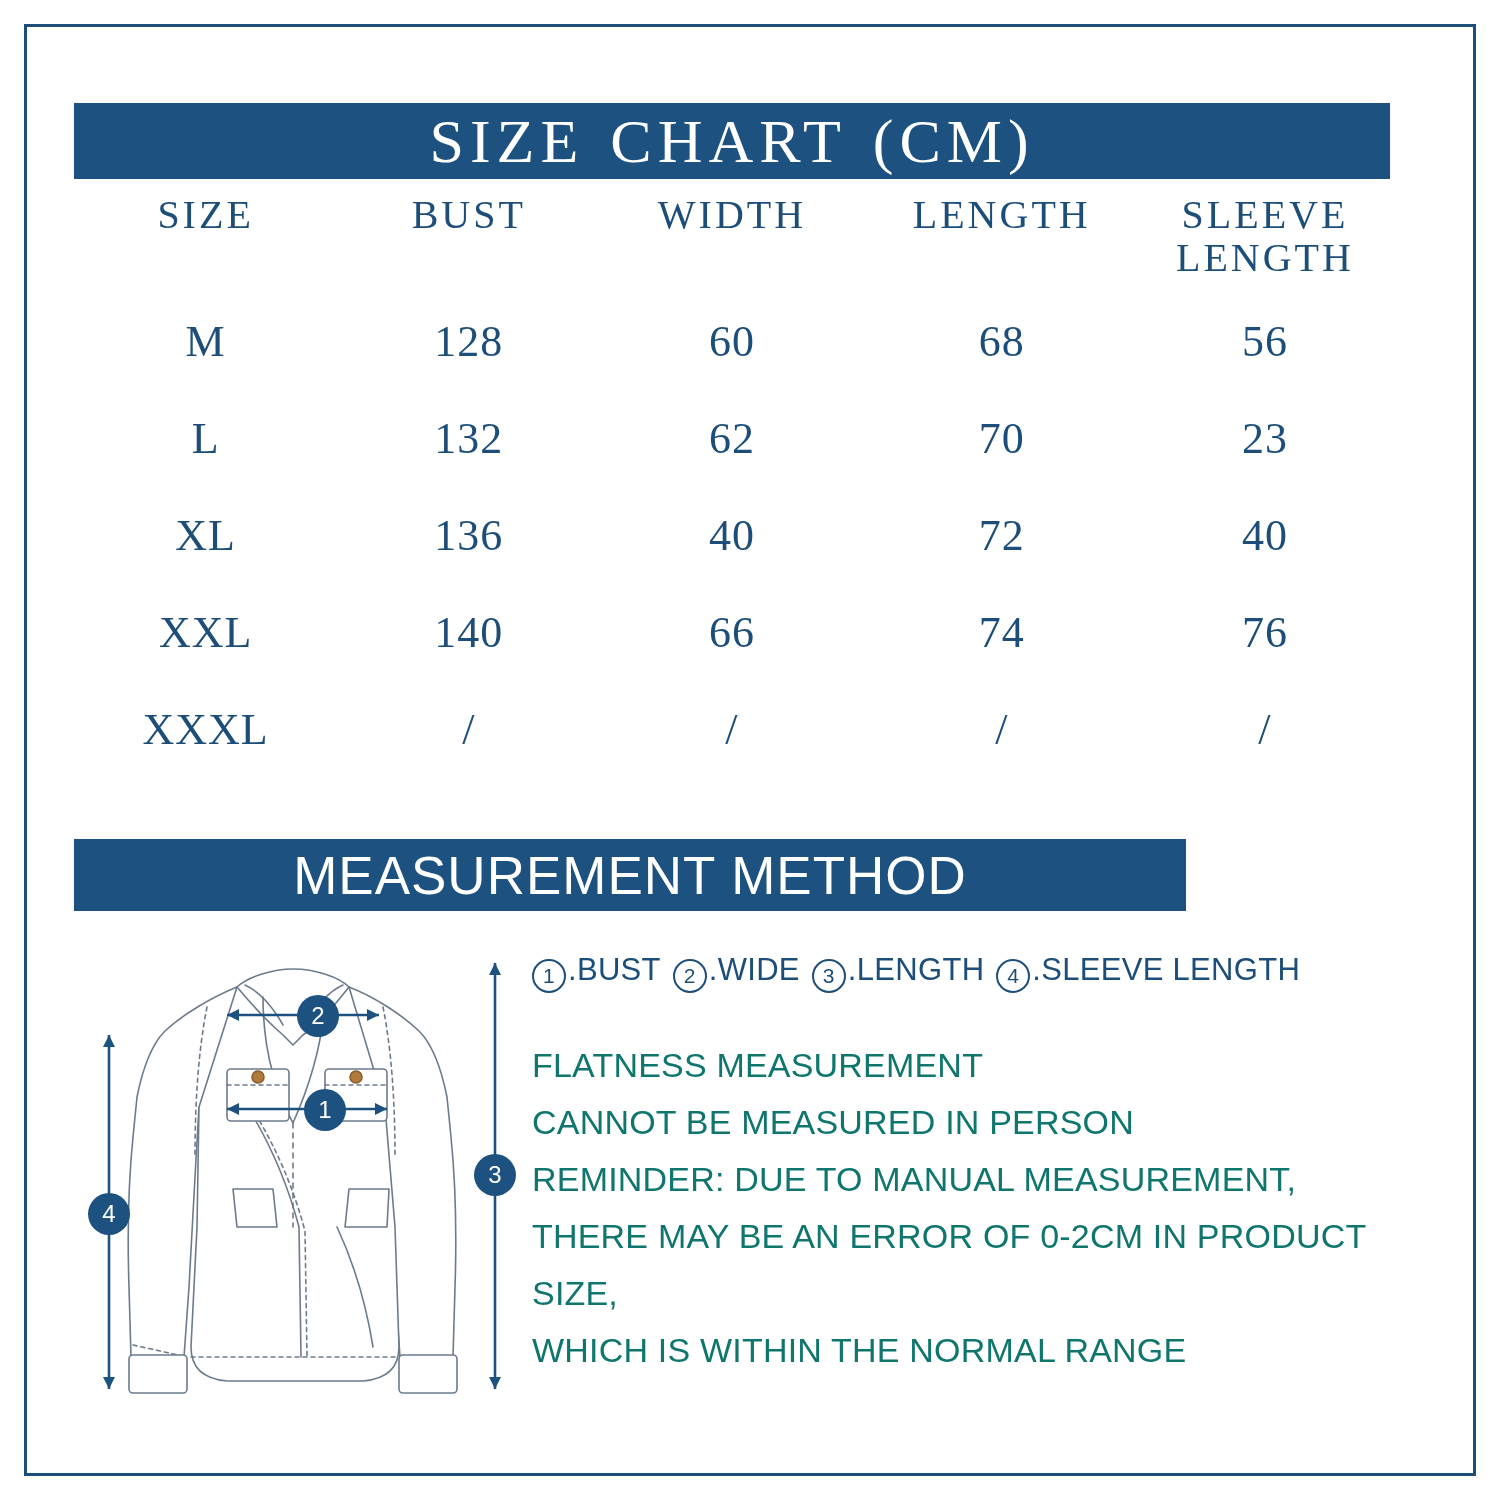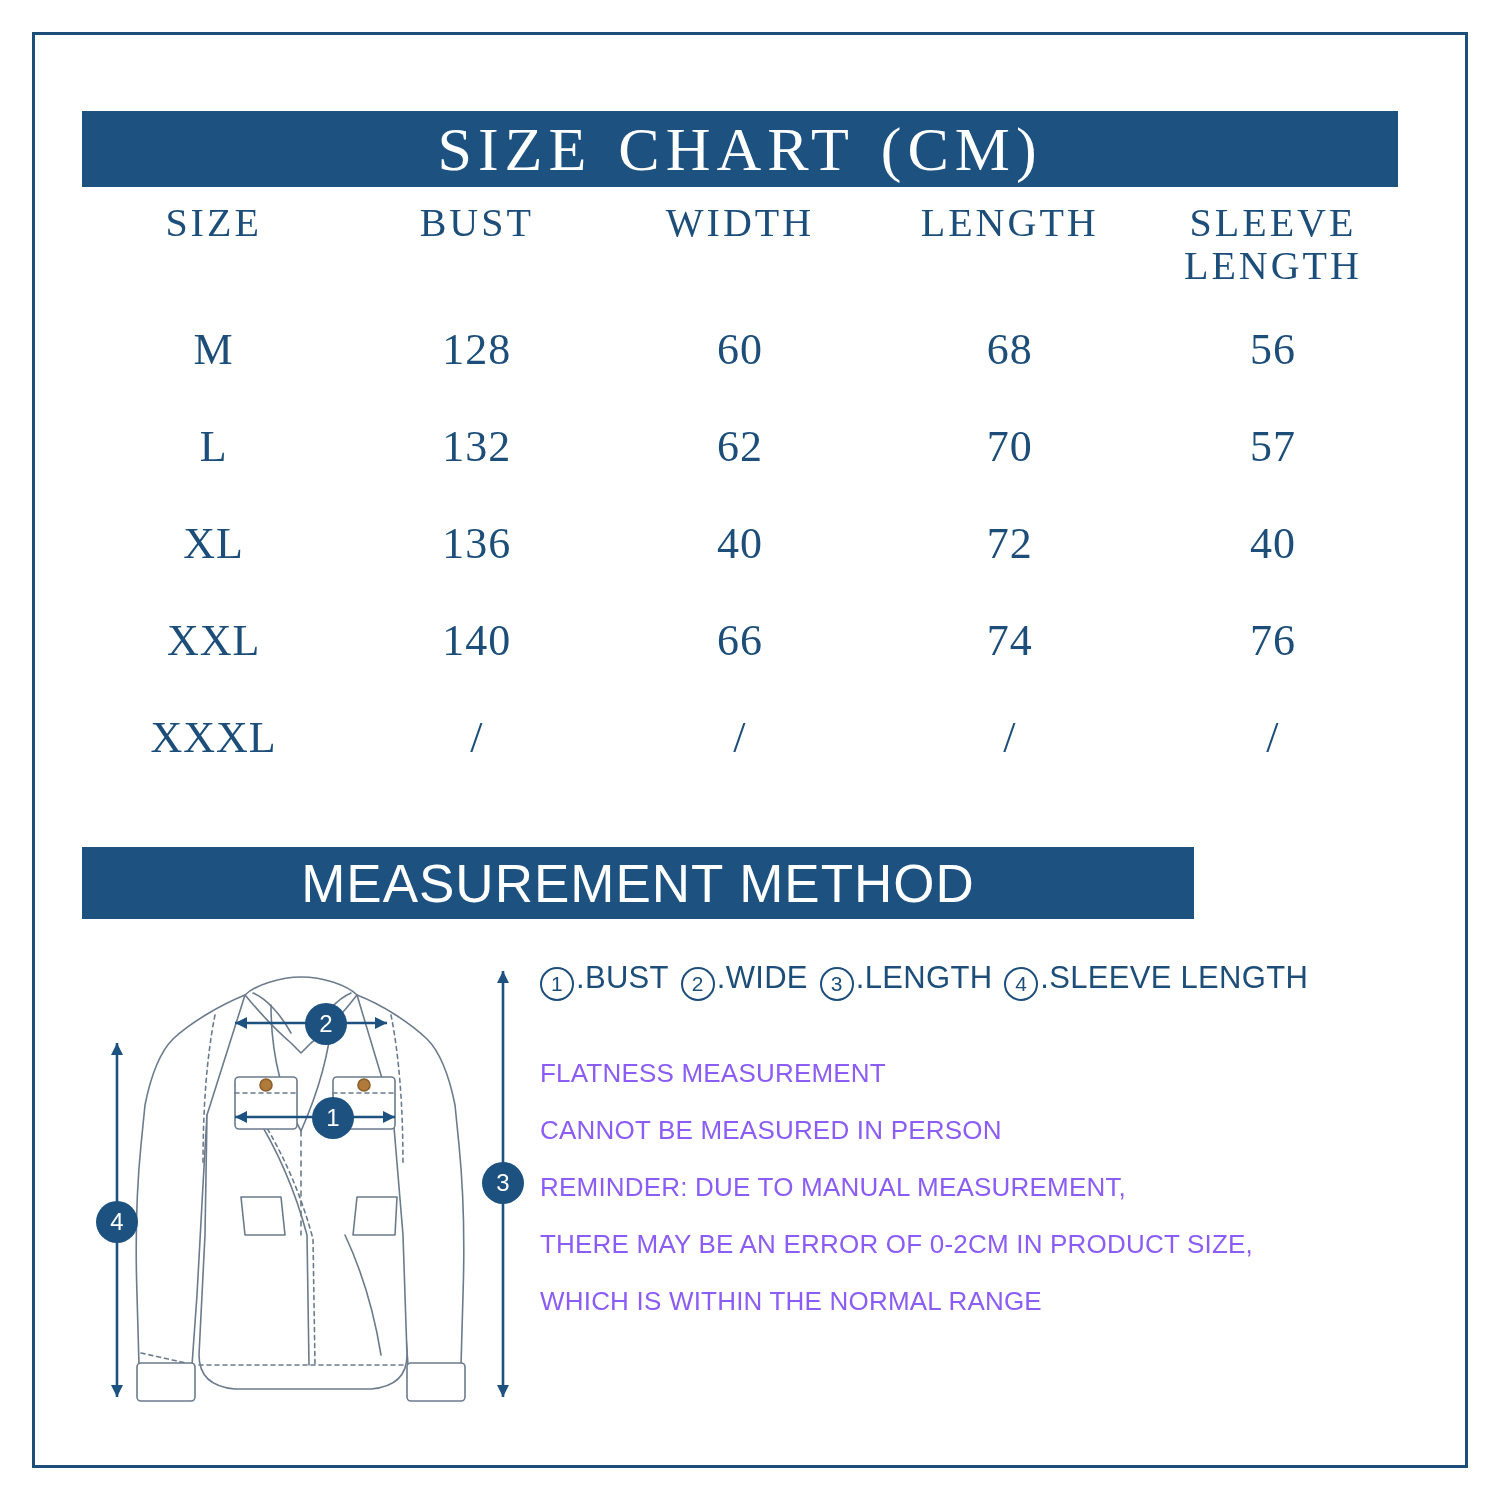--- a/index.html
+++ b/index.html
@@ -12,21 +12,21 @@
     height: 1500px;
     font-family: "Liberation Serif", serif;
     color: #1d4e79;
     overflow: hidden;
   }
   .page {
     position: relative;
     width: 1500px;
     height: 1500px;
     box-sizing: border-box;
-    padding: 32px;
+    padding: 24px;
     background: #ffffff;
   }
   .frame {
     position: relative;
     width: 100%;
     height: 100%;
     box-sizing: border-box;
     border: 3px solid #1d4e79;
     background: #ffffff;
   }
@@ -141,23 +141,23 @@
     position: relative;
     top: 3px;
   }
 
   .notes {
     position: absolute;
     left: 505px;
     top: 1010px;
     width: 900px;
     font-family: "Liberation Sans", sans-serif;
-    font-size: 26px;
+    font-size: 34px;
     line-height: 57px;
-    color: #8b5cf6;
+    color: #0f766e;
     letter-spacing: 0.2px;
   }
 
   .badge {
     position: absolute;
     width: 42px;
     height: 42px;
     border-radius: 50%;
     background: #1d5180;
     color: #ffffff;
@@ -202,21 +202,21 @@
             <td>128</td>
             <td>60</td>
             <td>68</td>
             <td>56</td>
           </tr>
           <tr>
             <td>L</td>
             <td>132</td>
             <td>62</td>
             <td>70</td>
-            <td>57</td>
+            <td>23</td>
           </tr>
           <tr>
             <td>XL</td>
             <td>136</td>
             <td>40</td>
             <td>72</td>
             <td>40</td>
           </tr>
           <tr>
             <td>XXL</td>

